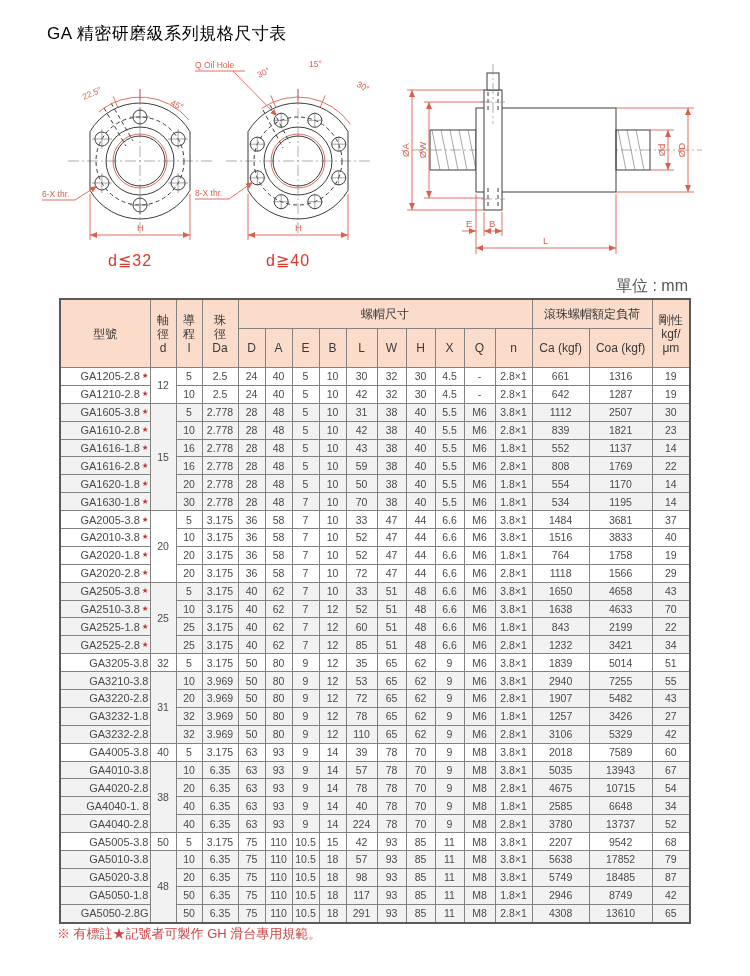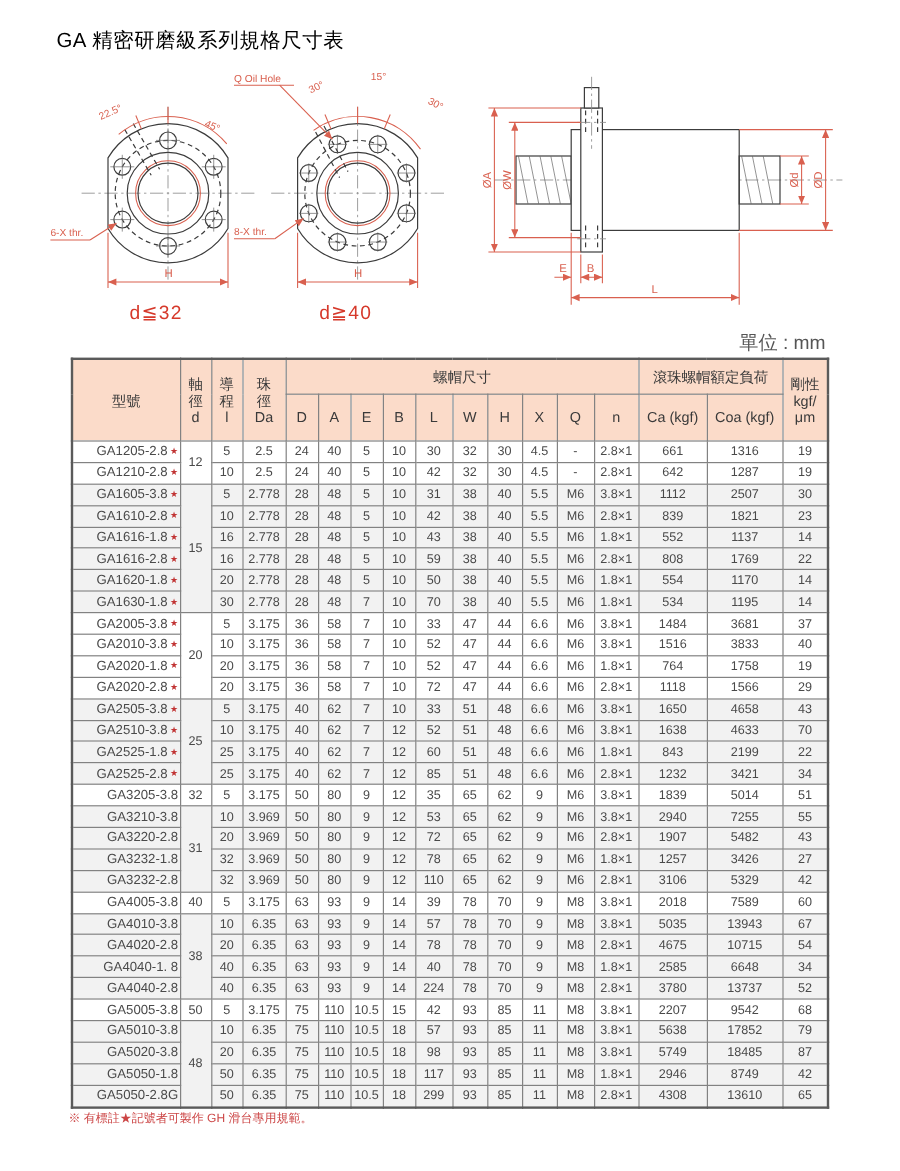--- a/index.html
+++ b/index.html
@@ -13,21 +13,21 @@
   .tablewrap{position:absolute;left:59px;top:298px;}
   table{border-collapse:collapse;table-layout:fixed;width:630px;border:2px solid #5a5a5a;}
   th,td{border:1px solid #828282;text-align:center;color:#4a4a4a;overflow:hidden;}
   thead th{background:#fbdbc9;font-weight:normal;font-size:12px;line-height:14px;white-space:pre-line;color:#3a3a3a;padding:2px 0;}
   thead tr.r1 th{height:24px;}
   thead tr.r2 th{height:34px;}
   tbody td{font-size:10.5px;height:16.9px;line-height:16px;padding:0 1px;background:#fff;}
   tbody td.model{text-align:right;padding-left:4px;font-size:11px;white-space:nowrap;}
   tbody tr.shaded td{background:#f2f2f2;}
   .star{color:#c13333;font-size:7.5px;vertical-align:top;margin-left:2px;}
-  .footnote{position:absolute;left:57px;top:925px;font-size:10px;color:#cc4545;}
+  .footnote{position:absolute;left:57px;top:925px;font-size:13px;color:#cc4545;}
   
   .part{stroke:#3c3c3c;stroke-width:1;fill:none;}
   .partf{stroke:#3c3c3c;stroke-width:1;fill:#fff;}
   .dash{stroke-dasharray:4 3;}
   .thin{stroke:#6a6a6a;stroke-width:.6;fill:none;}
   .cl{stroke:#8a8a8a;stroke-width:.7;stroke-dasharray:11 3 2 3;fill:none;}
   .dim{stroke:#d9604f;stroke-width:.9;fill:none;}
   .rlabel{fill:#d9604f;font-size:8.5px;}
   .rlabel2{fill:#d9604f;font-size:9.5px;}
   .caption{fill:#d6392b;font-size:16px;letter-spacing:1px;}
@@ -838,21 +838,21 @@
             <td>42</td>
           </tr>
           <tr class="shaded">
             <td class="model">GA5050-2.8G</td>
             <td>50</td>
             <td>6.35</td>
             <td>75</td>
             <td>110</td>
             <td>10.5</td>
             <td>18</td>
-            <td>299</td>
+            <td>291</td>
             <td>93</td>
             <td>85</td>
             <td>11</td>
             <td>M8</td>
             <td>2.8×1</td>
             <td>4308</td>
             <td>13610</td>
             <td>65</td>
           </tr>
         </tbody>

